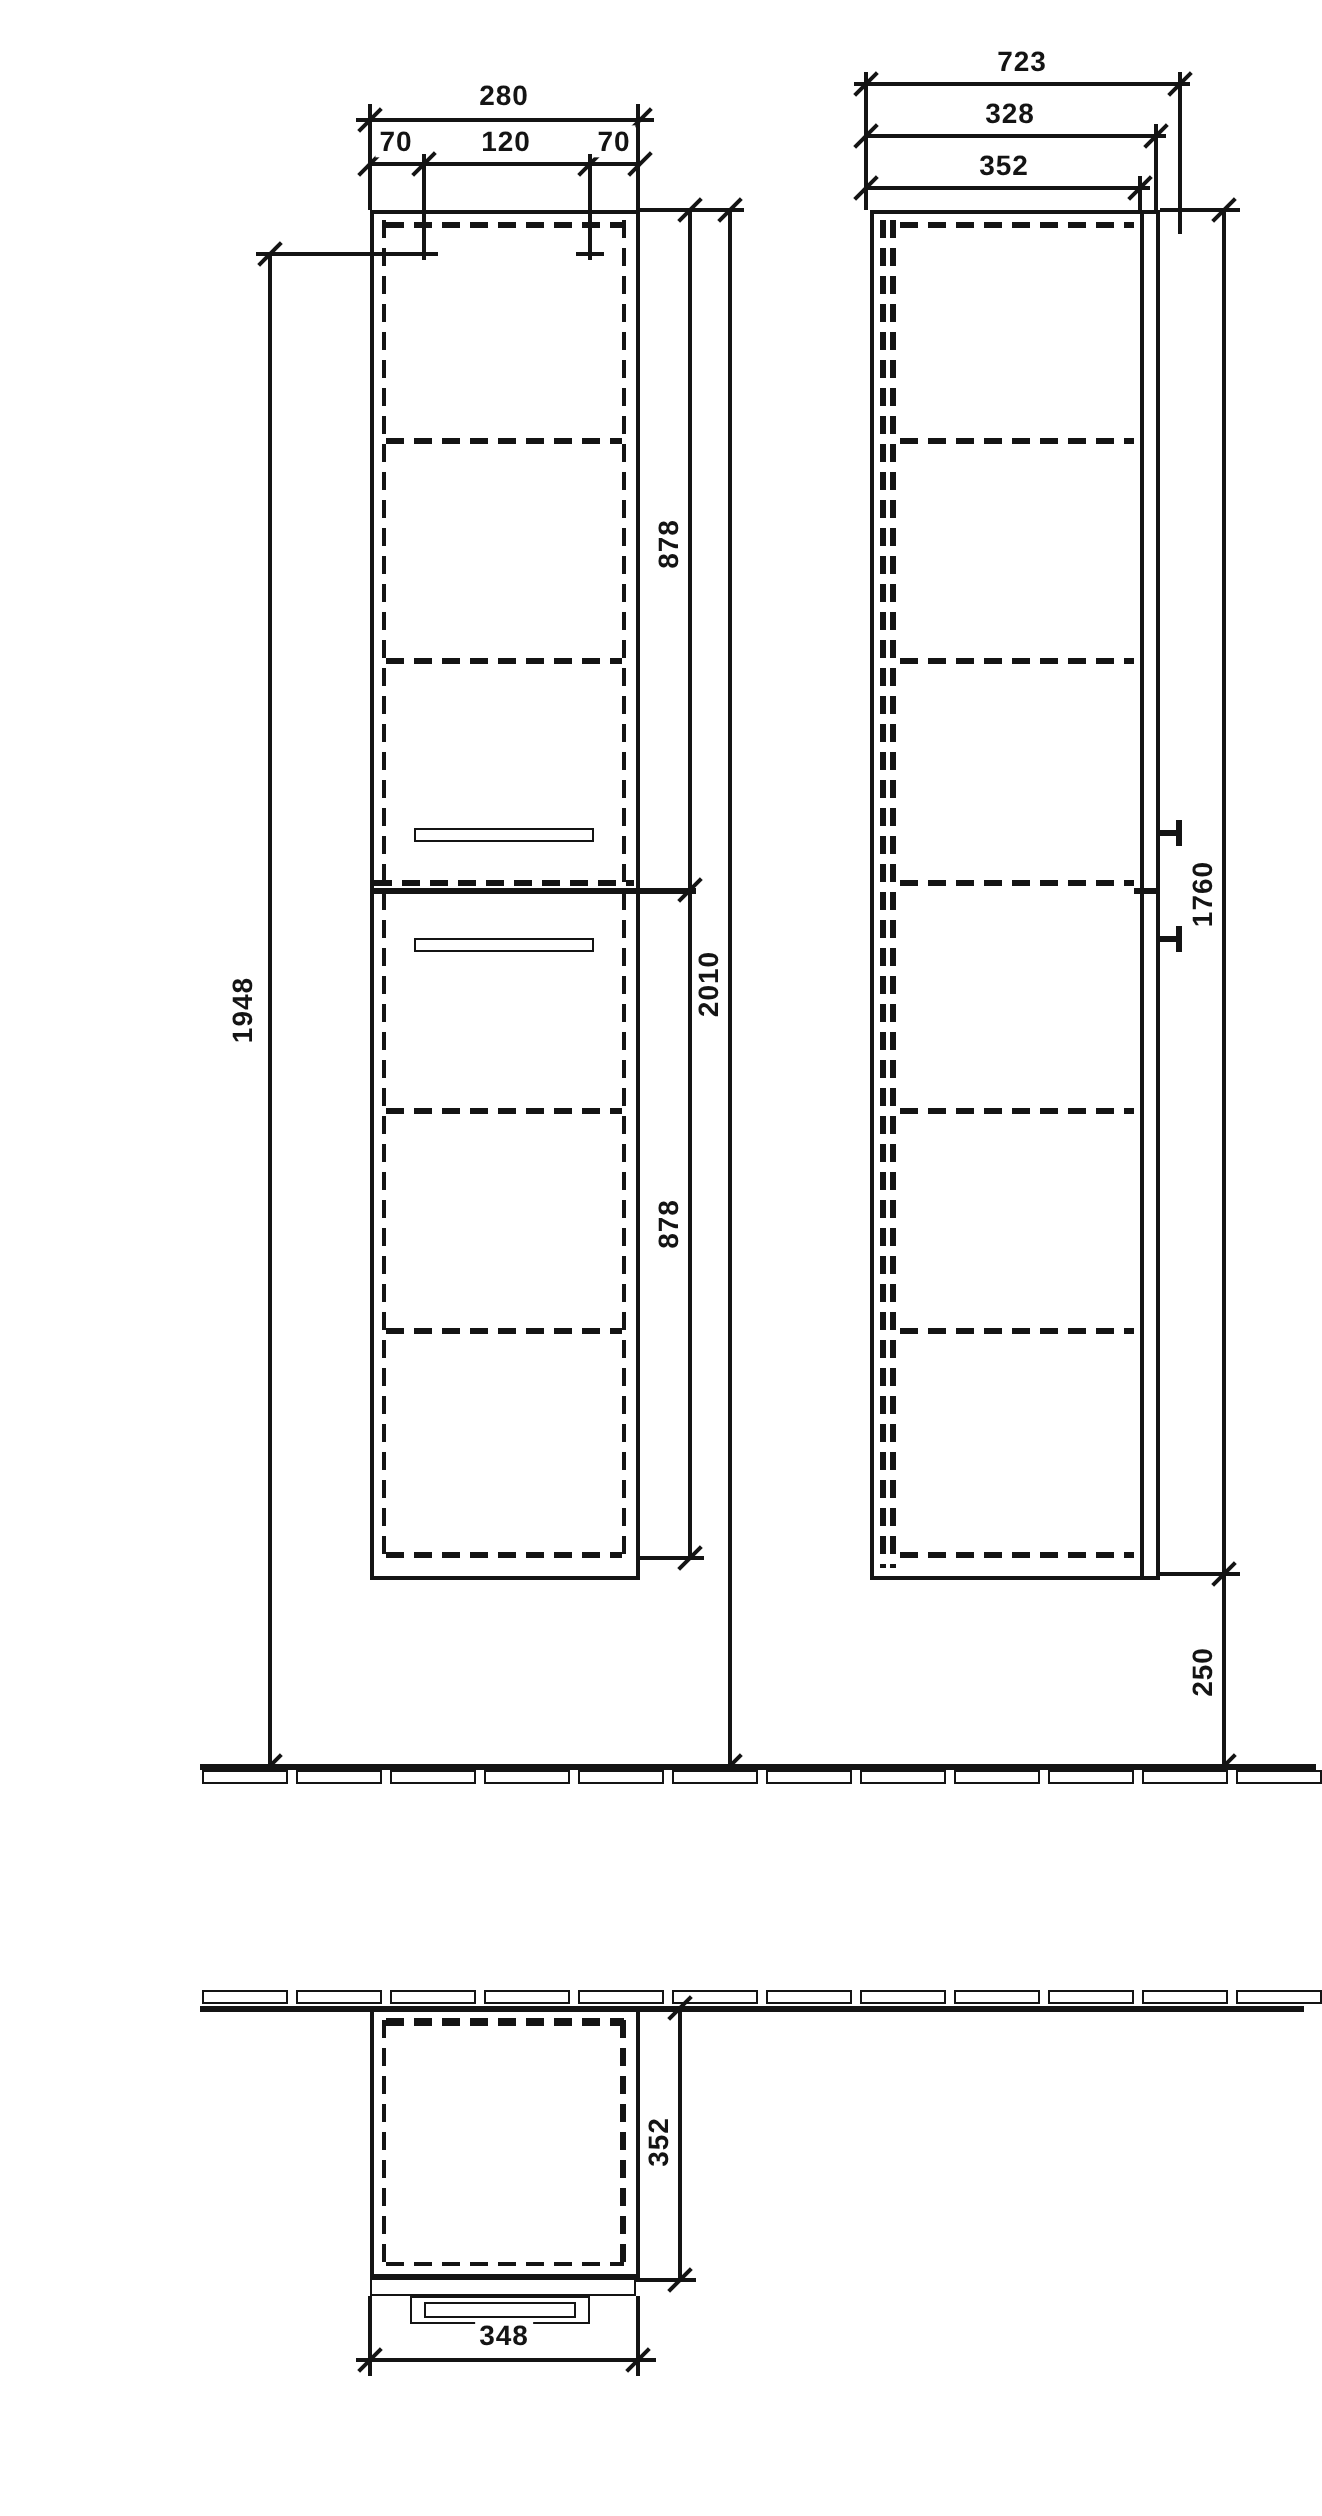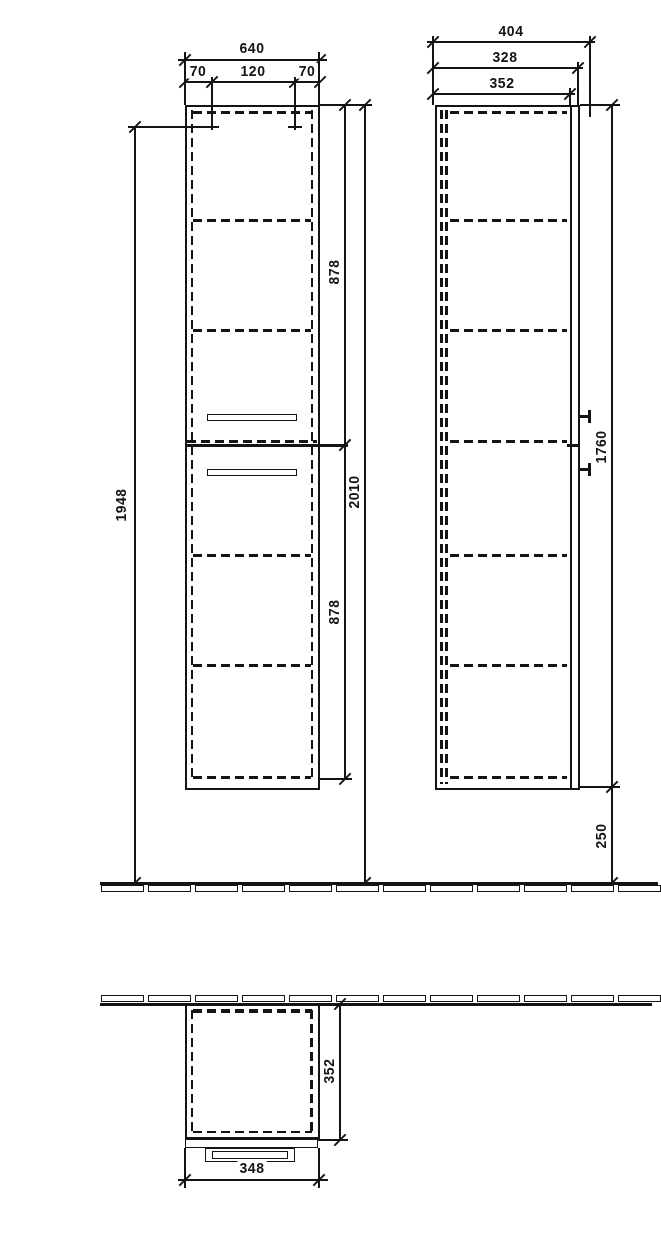--- a/index.html
+++ b/index.html
@@ -60,21 +60,21 @@
     <div class="box thin" style="left:207px;top:469px;width:90px;height:7px;"></div>
   </div>
 
   <div class="g">
 
     <div class="vl" style="left:184px;top:52px;height:53px;"></div>
     <div class="vl" style="left:318px;top:52px;height:53px;"></div>
     <div class="hl" style="left:178px;top:59px;width:149px;"></div>
     <div class="t" style="left:177px;top:59px;"></div>
     <div class="t" style="left:312px;top:59px;"></div>
-    <div class="lbl" style="left:252px;top:48px;">640</div>
+    <div class="lbl" style="left:252px;top:48px;">280</div>
 
     <div class="hl" style="left:185px;top:81px;width:135px;"></div>
     <div class="t" style="left:177px;top:81px;"></div>
     <div class="t" style="left:204px;top:81px;"></div>
     <div class="t" style="left:287px;top:81px;"></div>
     <div class="t" style="left:312px;top:81px;"></div>
     <div class="lbl" style="left:198px;top:71px;">70</div>
     <div class="lbl" style="left:253px;top:71px;">120</div>
     <div class="lbl" style="left:307px;top:71px;">70</div>
 
@@ -125,21 +125,21 @@
 
   <div class="g">
     <div class="vl" style="left:432px;top:36px;height:69px;"></div>
     <div class="vl" style="left:589px;top:36px;height:81px;"></div>
     <div class="vl" style="left:577px;top:62px;height:43px;"></div>
     <div class="vl" style="left:569px;top:88px;height:17px;"></div>
 
     <div class="hl" style="left:427px;top:41px;width:168px;"></div>
     <div class="t" style="left:425px;top:41px;"></div>
     <div class="t" style="left:582px;top:41px;"></div>
-    <div class="lbl" style="left:511px;top:31px;">404</div>
+    <div class="lbl" style="left:511px;top:31px;">723</div>
 
     <div class="hl" style="left:433px;top:67px;width:150px;"></div>
     <div class="t" style="left:425px;top:67px;"></div>
     <div class="t" style="left:570px;top:67px;"></div>
     <div class="lbl" style="left:505px;top:57px;">328</div>
 
     <div class="hl" style="left:433px;top:93px;width:142px;"></div>
     <div class="t" style="left:425px;top:93px;"></div>
     <div class="t" style="left:562px;top:93px;"></div>
     <div class="lbl" style="left:502px;top:83px;">352</div>

